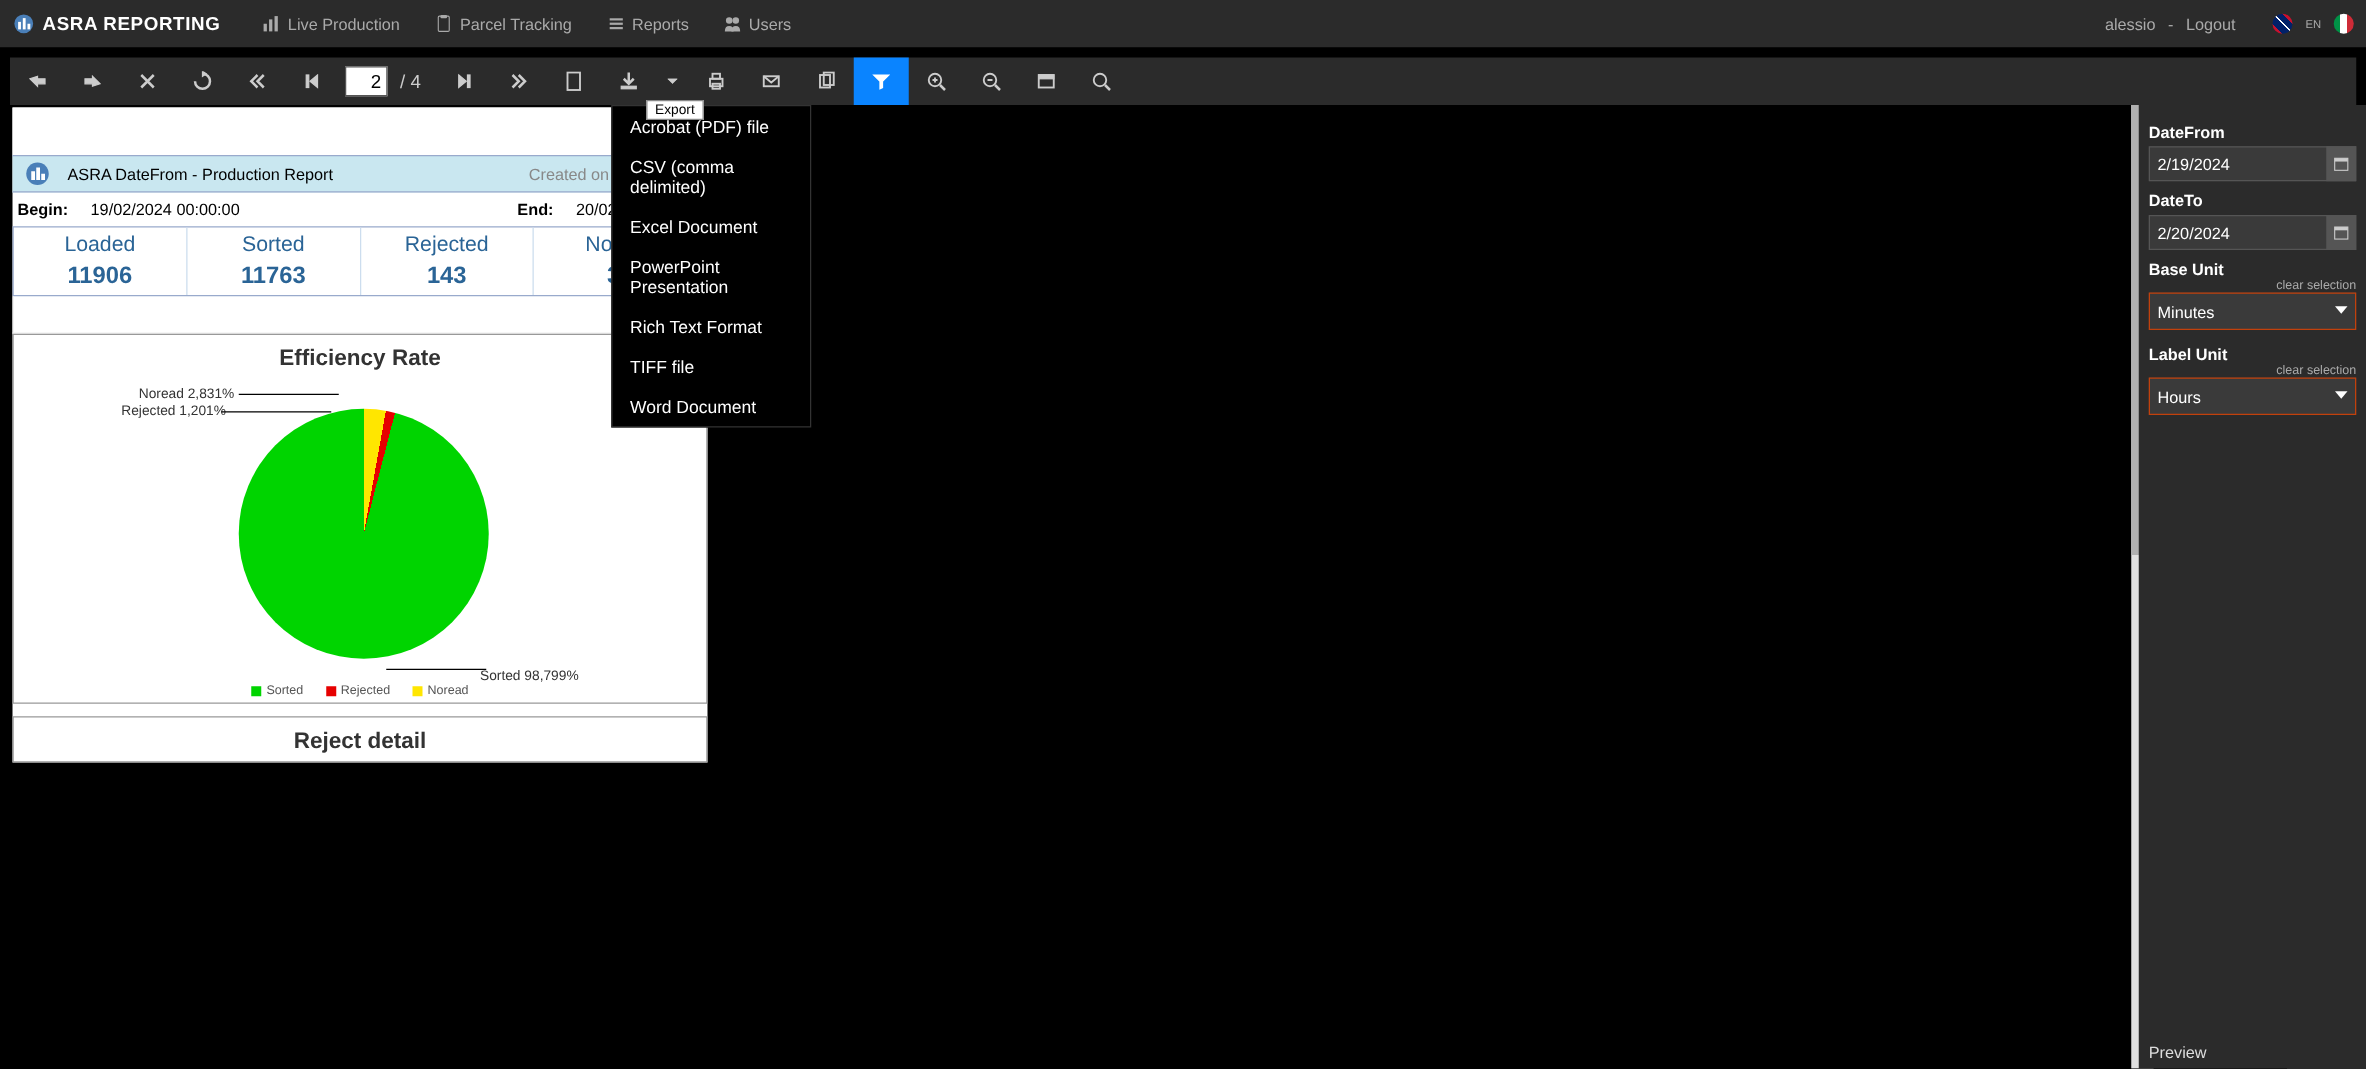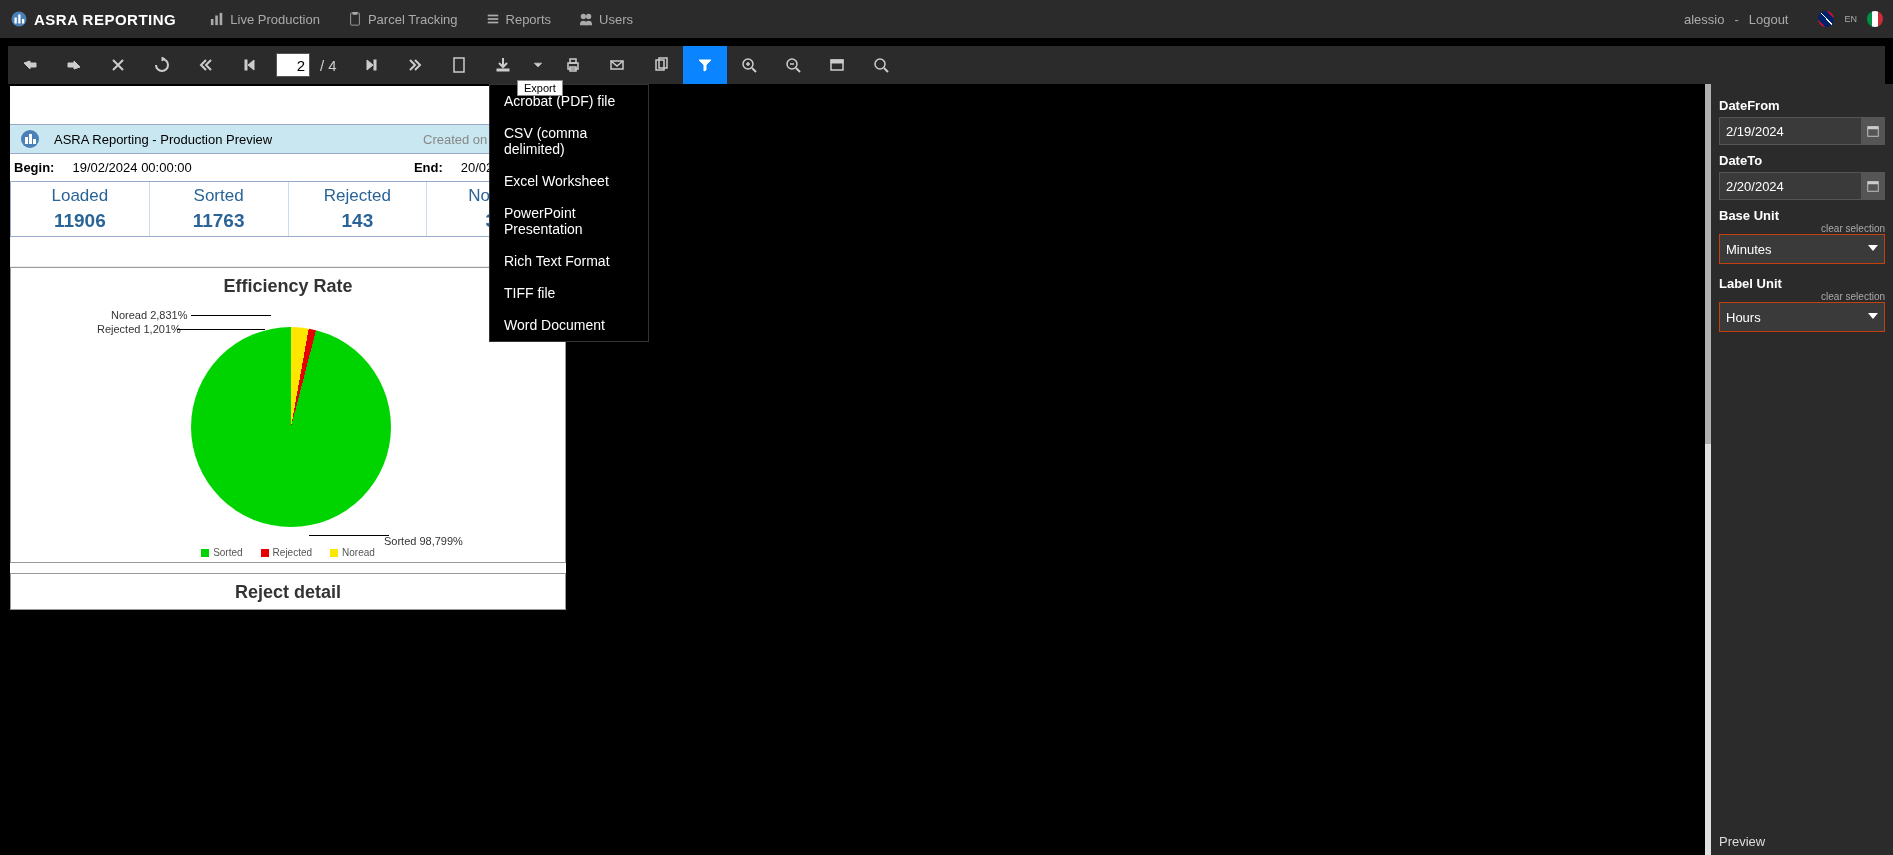--- a/index.html
+++ b/index.html
@@ -255,21 +255,21 @@
 <div class="viewer">
   <div class="doc">
     <div class="doc-topband"></div>
     <div class="doc-header">
       <svg width="26" height="20">
           <circle cx="10" cy="10" r="9" fill="#4a7fb8"></circle>
           <rect x="5" y="8" width="3" height="7" fill="#fff"></rect>
           <rect x="9" y="5" width="3" height="10" fill="#fff"></rect>
           <rect x="13" y="10" width="3" height="5" fill="#fff"></rect>
         </svg>
-      <span class="dh-title">ASRA Reporting - Production Preview</span>
+      <span class="dh-title">ASRA DateFrom - Production Report</span>
       <span class="dh-created">Created on 20/02/2024</span>
     </div>
     <div class="doc-dates">
       <div class="half">
         <span class="lbl">Begin:</span>
         <span>19/02/2024 00:00:00</span>
       </div>
       <div class="half right">
         <span class="lbl">End:</span>
         <span>20/02/2024 00:00</span>
@@ -326,21 +326,21 @@
   </div>
   <div class="scroll-pad">
       <div class="scroll-thumb"></div>
     </div>
 </div>
 
 <div class="tooltip">Export</div>
 <div class="export-menu">
   <div class="export-item">Acrobat (PDF) file</div>
   <div class="export-item">CSV (comma delimited)</div>
-  <div class="export-item">Excel Worksheet</div>
+  <div class="export-item">Excel Document</div>
   <div class="export-item">PowerPoint Presentation</div>
   <div class="export-item">Rich Text Format</div>
   <div class="export-item">TIFF file</div>
   <div class="export-item">Word Document</div>
 </div>
 
 <div class="panel-handle"></div>
 
 <div class="filter-panel">
   <div class="fp-label">DateFrom</div>

